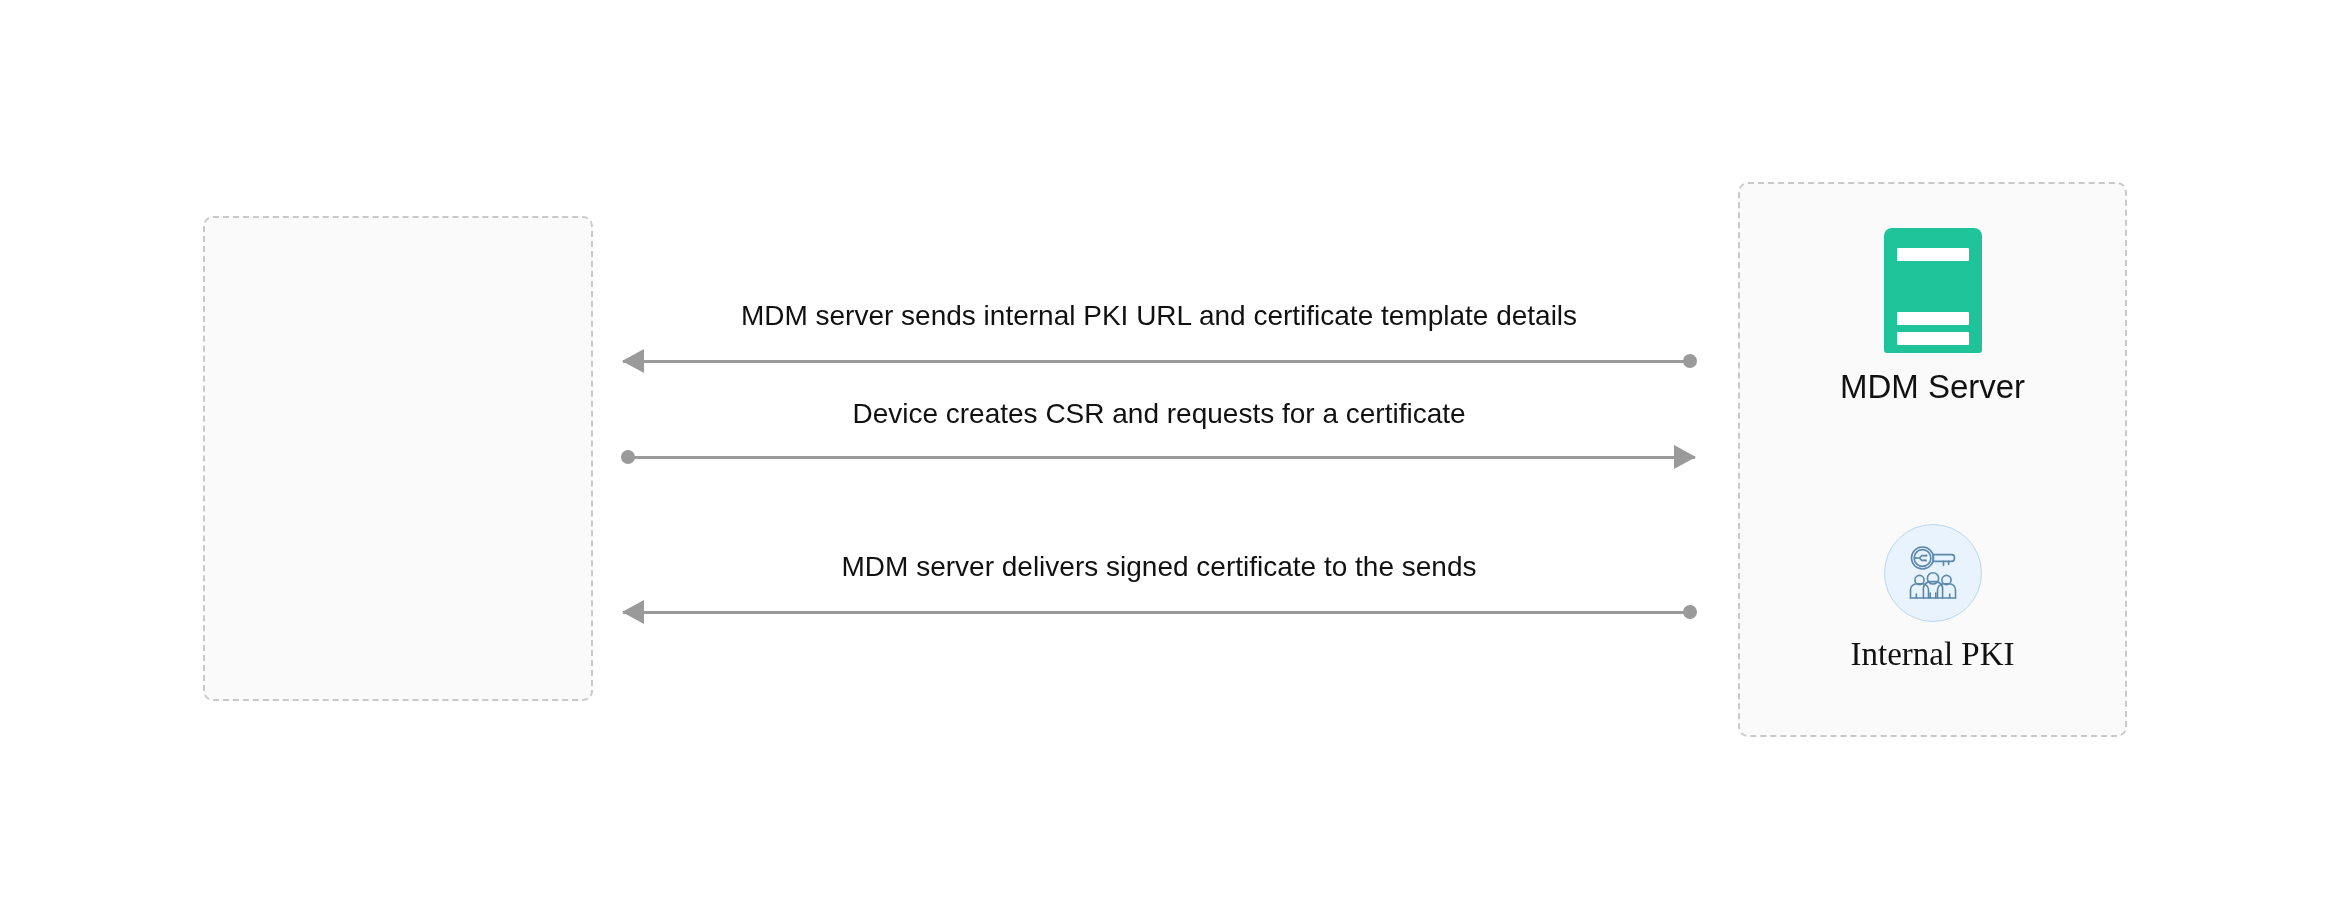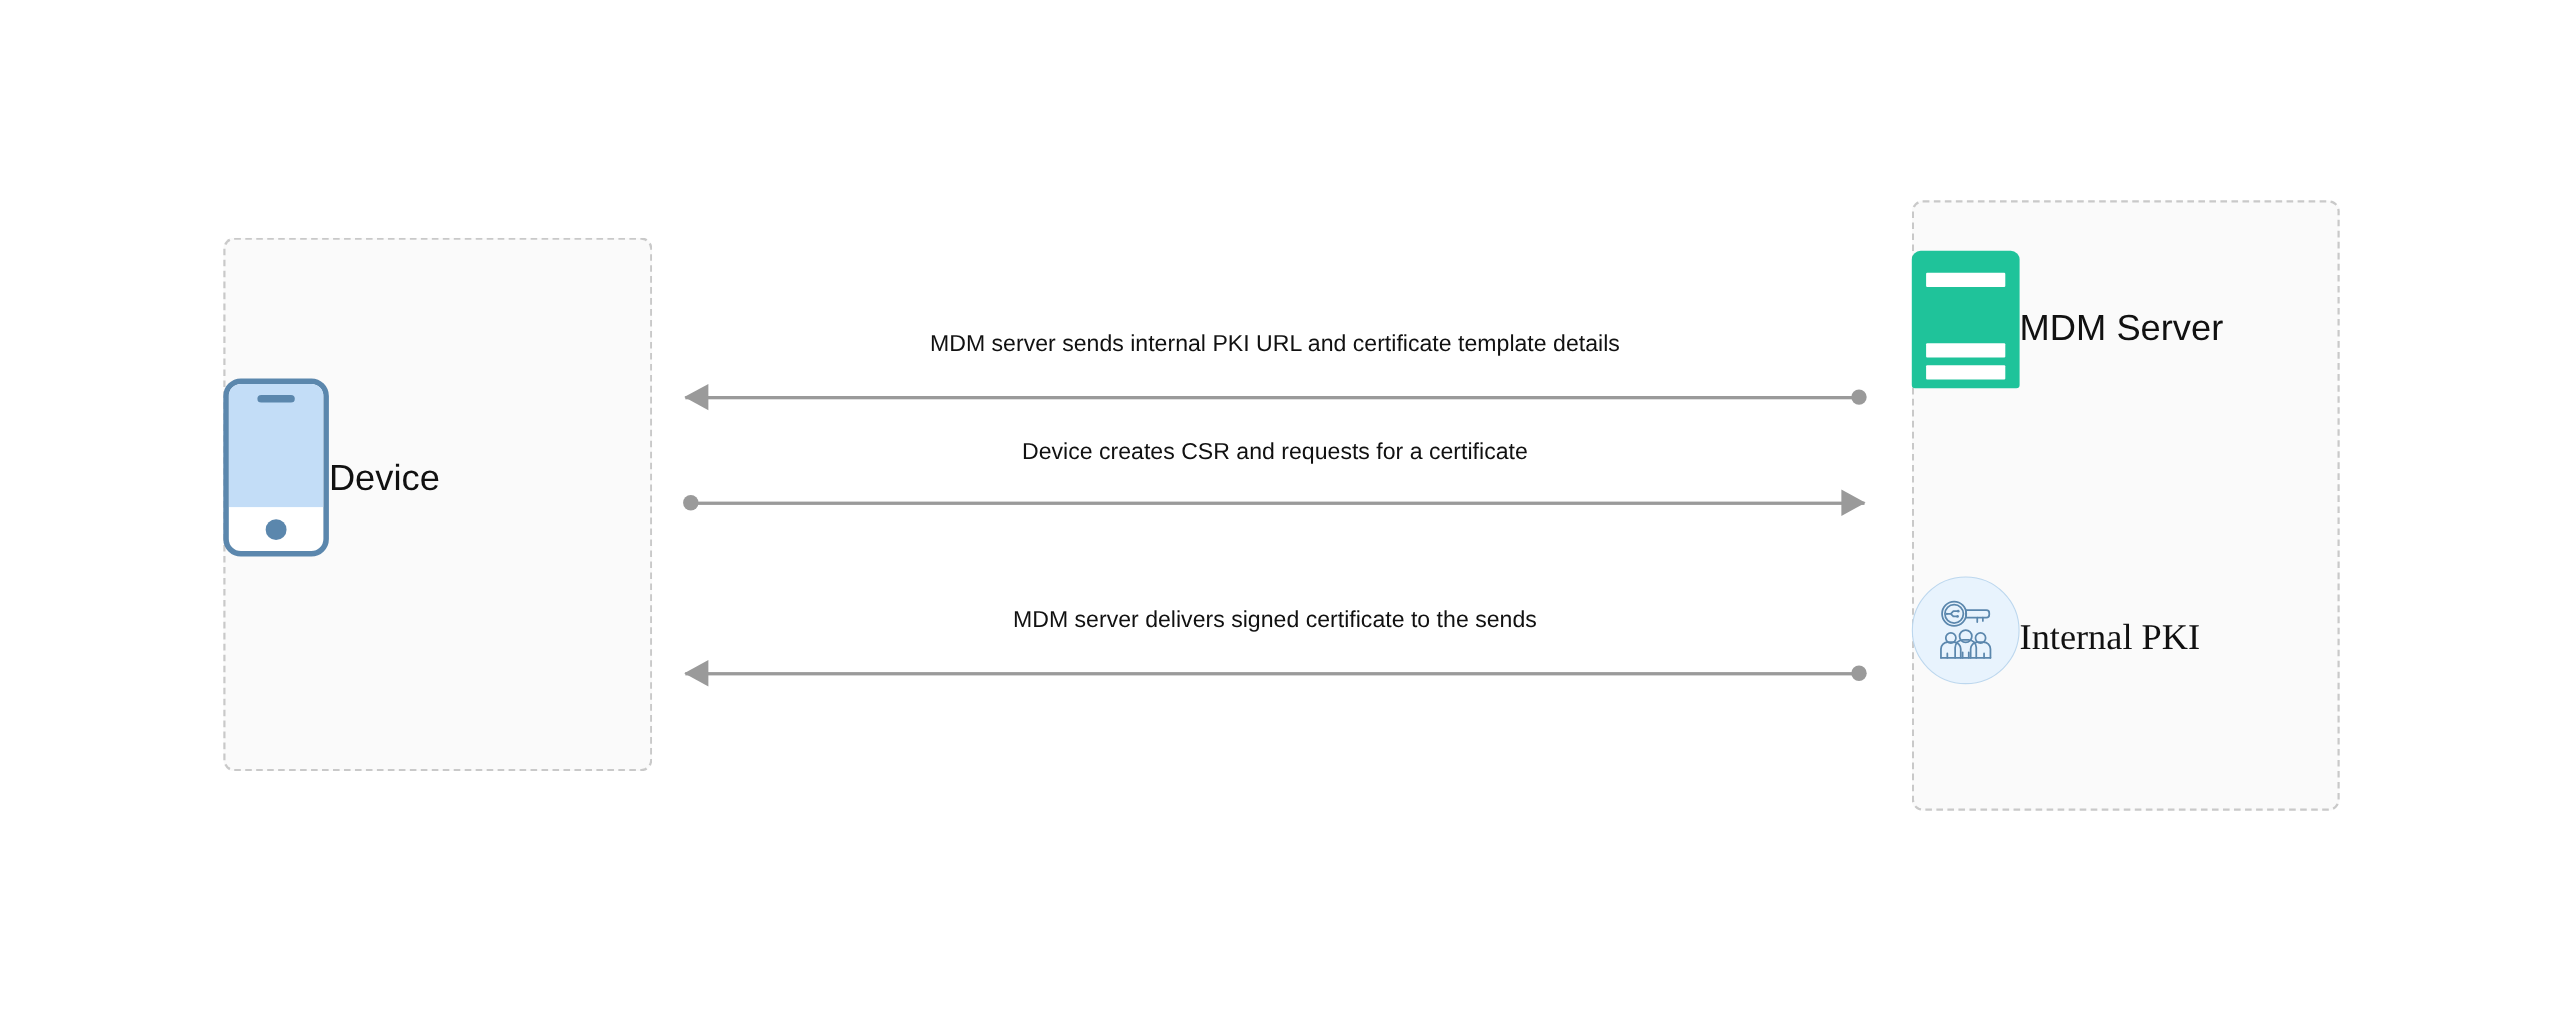--- a/index.html
+++ b/index.html
@@ -37,21 +37,21 @@
     left: 1738px;
     top: 182px;
     width: 389px;
     height: 555px;
   }
 
   
   .node {
     position: absolute;
     display: flex;
-    flex-direction: row;
+    flex-direction: column;
     align-items: center;
   }
   .node-label {
     font-size: 33px;
     color: #111111;
     line-height: 1.1;
     white-space: nowrap;
     font-weight: 400;
   }
 
@@ -193,45 +193,37 @@
     background: #9a9a9a;
   }
   .arrow-dot.left  { left: -2px; }
   .arrow-dot.right { right: -2px; }
 
   .arrow-label {
     position: absolute;
     left: 0;
     width: 1072px;
     text-align: center;
-    font-size: 21px;
+    font-size: 28px;
     color: #111111;
     white-space: nowrap;
     line-height: 1.1;
   }
   #arrow-label-1 { top: -60px; }
   #arrow-label-2 { top: -58px; }
   #arrow-label-3 { top: -60px; }
 </style>
 </head>
 <body>
 
 <div id="canvas">
 
   <div class="group-box" id="group-device"></div>
   <div class="group-box" id="group-backend"></div>
 
-  <div class="node" id="node-device">
-    <div class="phone">
-      <div class="phone-screen"></div>
-      <div class="phone-speaker"></div>
-      <div class="phone-home"></div>
-    </div>
-    <div class="node-label">Device</div>
-  </div>
 
   <div class="node" id="node-mdm">
     <div class="server">
       <div class="server-bar b1"></div>
       <div class="server-bar b2"></div>
       <div class="server-bar b3"></div>
     </div>
     <div class="node-label">MDM Server</div>
   </div>
 

